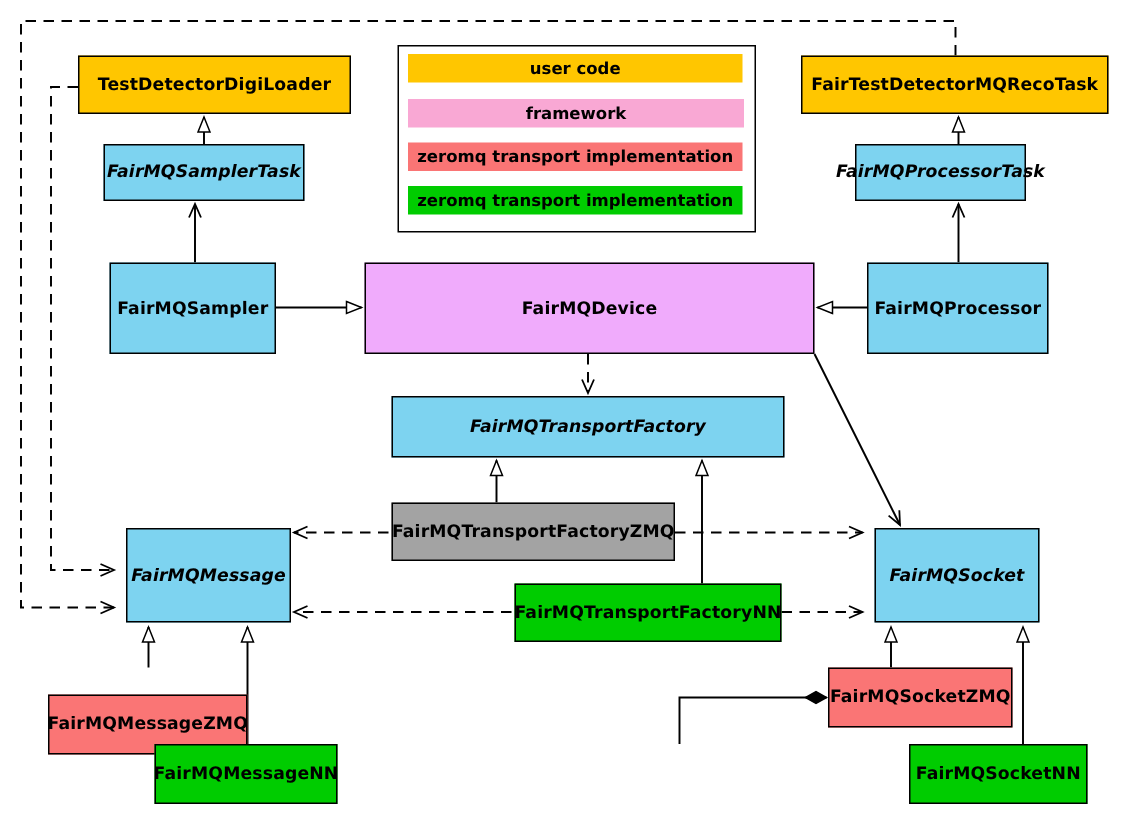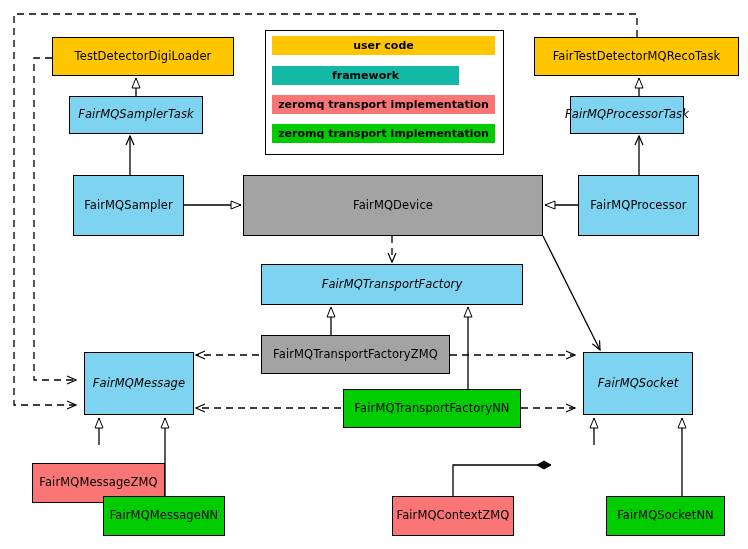--- a/index.html
+++ b/index.html
@@ -27,21 +27,21 @@
   }
   .node {
     position: absolute;
     box-sizing: border-box;
     border: 1px solid #000000;
     display: flex;
     align-items: center;
     justify-content: center;
     text-align: center;
     font-size: 11.5px;
-    font-weight: normal;
+    font-weight: bold;
     color: #000000;
     line-height: 1.15;
     letter-spacing: 0.1px;
     padding: 0 3px;
   }
   .node.abstract {
     font-style: italic;
   }
   .legend-box {
     position: absolute;
@@ -160,33 +160,33 @@
     </g>
 
     <g>
       <path d="M 551,465 L 453,465 L 453,496" fill="none" stroke="#000000" stroke-width="1.3" marker-start="url(#filledDiamond)"></path>
     </g>
   </svg>
 
   <div class="node" style="left: 52px; top: 37px; width: 182px; height: 39px; background: rgb(255, 198, 0);">TestDetectorDigiLoader</div>
   <div class="node abstract" style="left: 69px; top: 96px; width: 134px; height: 38px; background: rgb(125, 211, 240);">FairMQSamplerTask</div>
   <div class="node" style="left: 73px; top: 175px; width: 111px; height: 61px; background: rgb(125, 211, 240);">FairMQSampler</div>
-  <div class="node" style="left: 243px; top: 175px; width: 300px; height: 61px; background: #a3a3a3;">FairMQDevice</div>
+  <div class="node" style="left: 243px; top: 175px; width: 300px; height: 61px; background: #f0abfc;">FairMQDevice</div>
   <div class="node" style="left: 578px; top: 175px; width: 121px; height: 61px; background: rgb(125, 211, 240); text-align: right;">FairMQProcessor</div>
   <div class="node" style="left: 534px; top: 37px; width: 205px; height: 39px; background: rgb(255, 198, 0);">FairTestDetectorMQRecoTask</div>
   <div class="node abstract" style="left: 570px; top: 96px; width: 114px; height: 38px; background: rgb(125, 211, 240);">FairMQProcessorTask</div>
   <div class="node abstract" style="left: 261px; top: 264px; width: 262px; height: 41px; background: rgb(125, 211, 240);">FairMQTransportFactory</div>
   <div class="node" style="left: 261px; top: 335px; width: 189px; height: 39px; background: #a3a3a3;">FairMQTransportFactoryZMQ</div>
   <div class="node" style="left: 343px; top: 389px; width: 178px; height: 39px; background: rgb(0, 204, 0);">FairMQTransportFactoryNN</div>
   <div class="node abstract" style="left: 84px; top: 352px; width: 110px; height: 63px; background: rgb(125, 211, 240);">FairMQMessage</div>
   <div class="node abstract" style="left: 583px; top: 352px; width: 110px; height: 63px; background: rgb(125, 211, 240);">FairMQSocket</div>
   <div class="node" style="left: 32px; top: 463px; width: 133px; height: 40px; background: rgb(250, 117, 117);">FairMQMessageZMQ</div>
   <div class="node" style="left: 103px; top: 496px; width: 122px; height: 40px; background: rgb(0, 204, 0);">FairMQMessageNN</div>
+  <div class="node" style="left: 552px; top: 445px; width: 123px; height: 40px; background: rgb(250, 117, 117);">FairMQSocketZMQ</div>
   <div class="node" style="left: 606px; top: 496px; width: 119px; height: 40px; background: rgb(0, 204, 0);">FairMQSocketNN</div>
-  <div class="node" style="left: 392px; top: 496px; width: 122px; height: 40px; background: rgb(250, 117, 117);">FairMQContextZMQ</div>
 
   <div class="legend-box" id="legend-frame" style="left: 265px; top: 30px; width: 239px; height: 125px;"></div>
   <div class="legend-row" style="left: 272px; top: 36px; width: 223px; height: 19px; background: rgb(255, 198, 0);">user code</div>
-  <div class="legend-row" style="left: 272px; top: 66px; width: 187px; height: 19px; background: #14b8a6;">framework</div>
+  <div class="legend-row" style="left: 272px; top: 66px; width: 224px; height: 19px; background: #f9a8d4;">framework</div>
   <div class="legend-row" style="left: 272px; top: 95px; width: 223px; height: 19px; background: rgb(250, 117, 117);">zeromq transport implementation</div>
   <div class="legend-row" style="left: 272px; top: 124px; width: 223px; height: 19px; background: rgb(0, 204, 0);">zeromq transport implementation</div>
 
 </div>
 
 </body></html>

